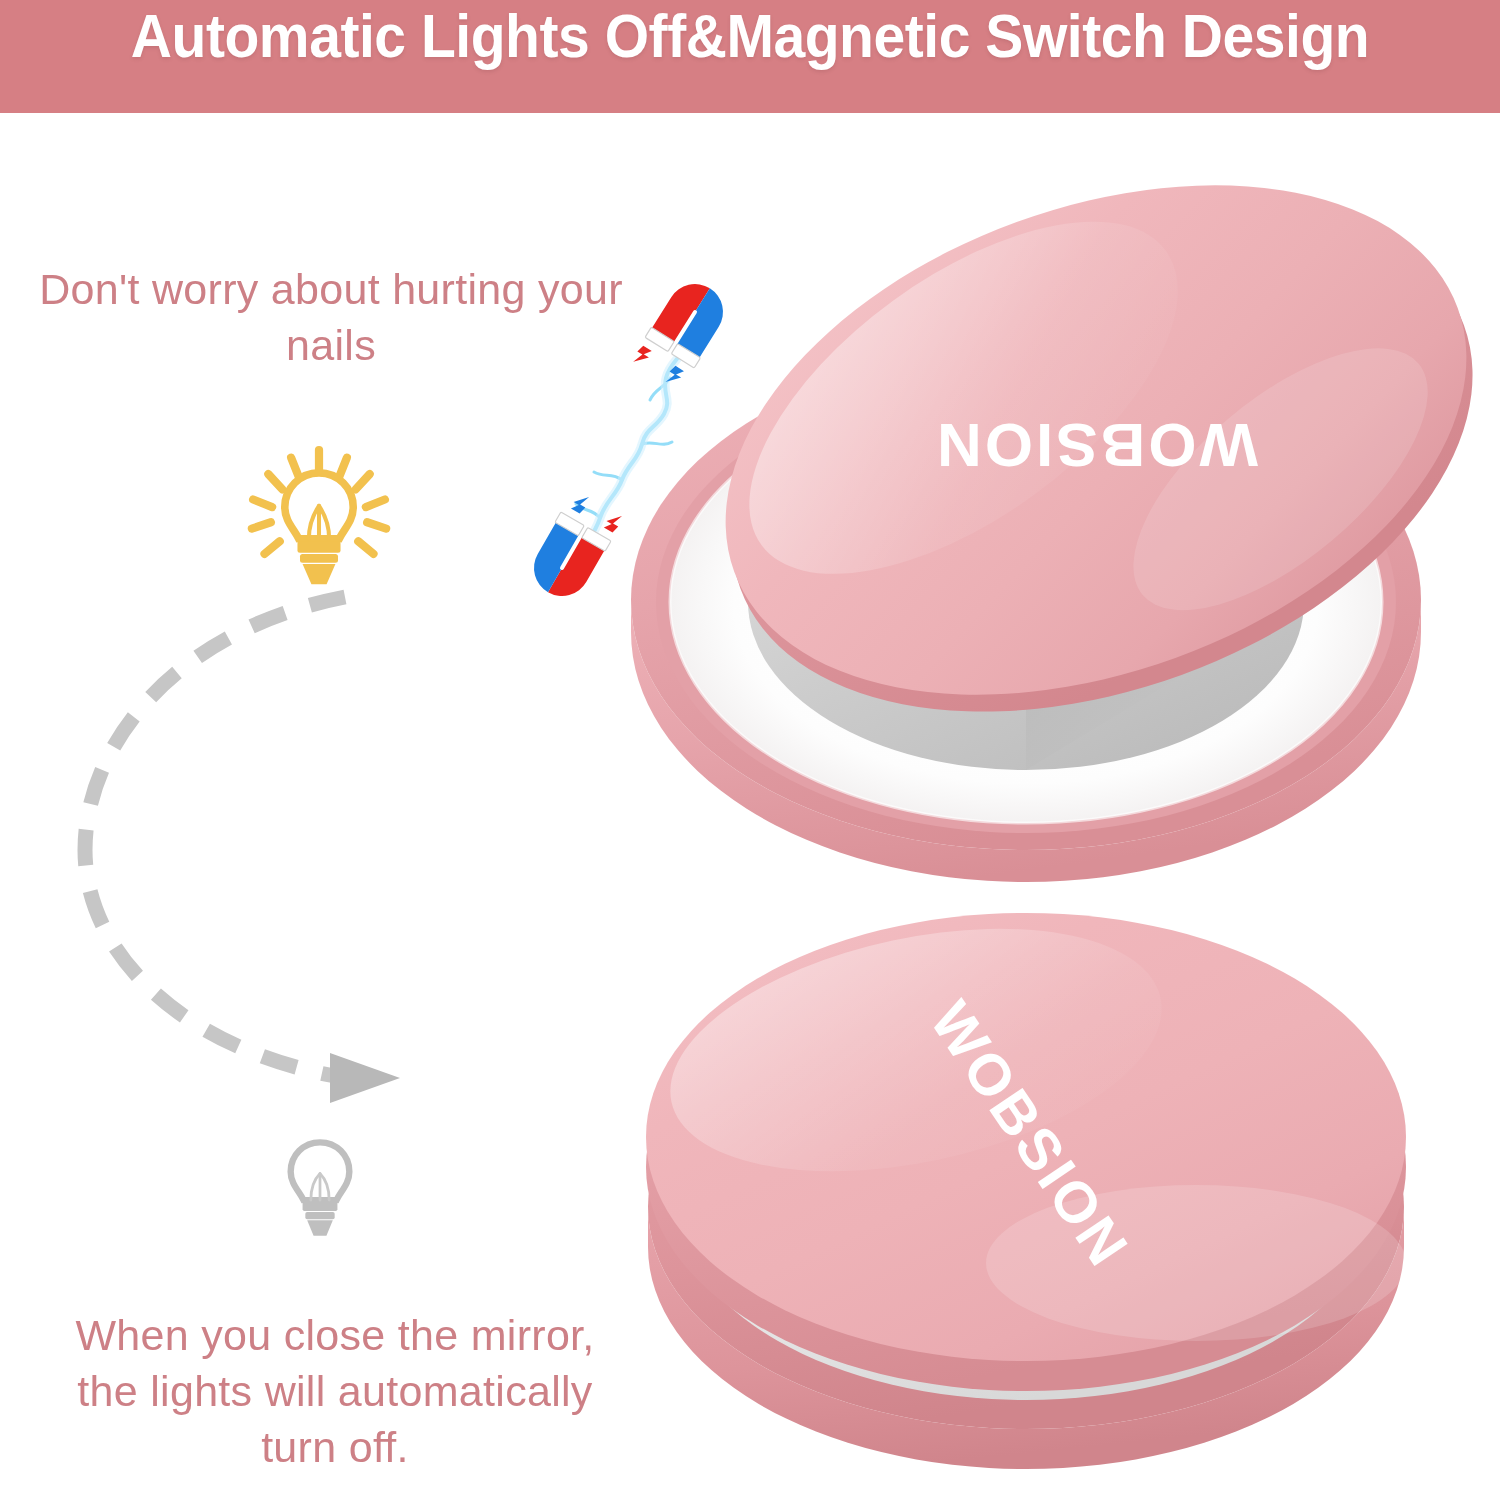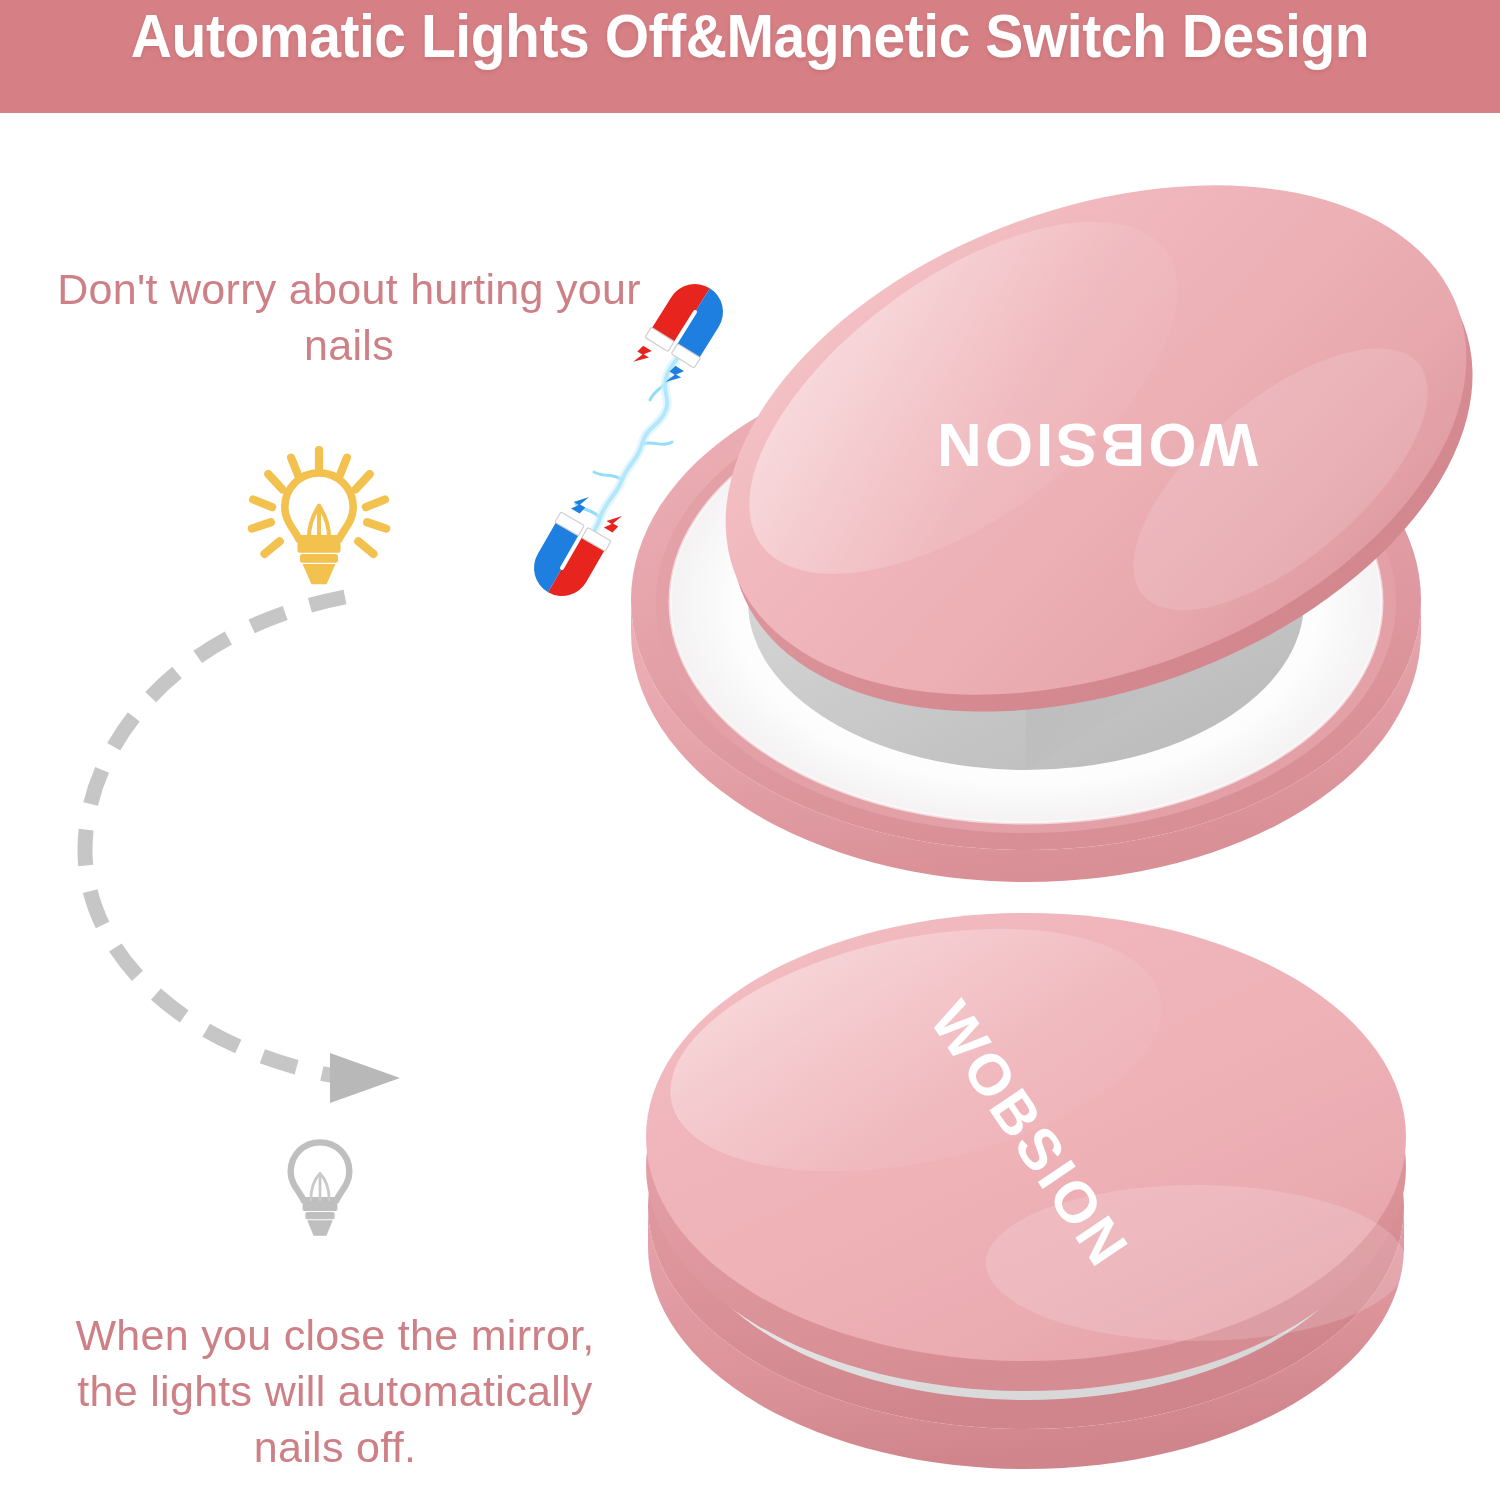--- a/index.html
+++ b/index.html
@@ -43,21 +43,20 @@
     font-size: 43px;
     line-height: 1.30;
     text-align: center;
     font-weight: 400;
     letter-spacing: 0.3px;
   }
   #caption-top {
     left: 36px;
     top: 262px;
     width: 590px;
-    margin-left: 18px;
   }
   #caption-bottom {
     left: 40px;
     top: 1308px;
     width: 590px;
   }
 
   
   #bulb-on {
     position: absolute;
@@ -122,21 +121,21 @@
 <body>
 
 <div id="page">
 
   <div id="banner">
     <div id="banner-title">Automatic Lights Off&amp;Magnetic Switch Design</div>
   </div>
 
   <div class="caption" id="caption-top">Don't worry about hurting your nails</div>
 
-  <div class="caption" id="caption-bottom">When you close the mirror, the lights will automatically nails off.</div>
+  <div class="caption" id="caption-bottom">When you close the mirror, the lights will automatically turn off.</div>
 
   <div id="bulb-on">
     <svg viewBox="0 0 120 120" width="152" height="152">
       <g stroke="#f2c14e" stroke-width="6.5" stroke-linecap="round" fill="none">
         <line x1="60" y1="4" x2="60" y2="20"></line>
         <line x1="38" y1="10" x2="44" y2="25"></line>
         <line x1="82" y1="10" x2="76" y2="25"></line>
         <line x1="20" y1="23" x2="31" y2="35"></line>
         <line x1="100" y1="23" x2="89" y2="35"></line>
         <line x1="8" y1="43" x2="23" y2="49"></line>

